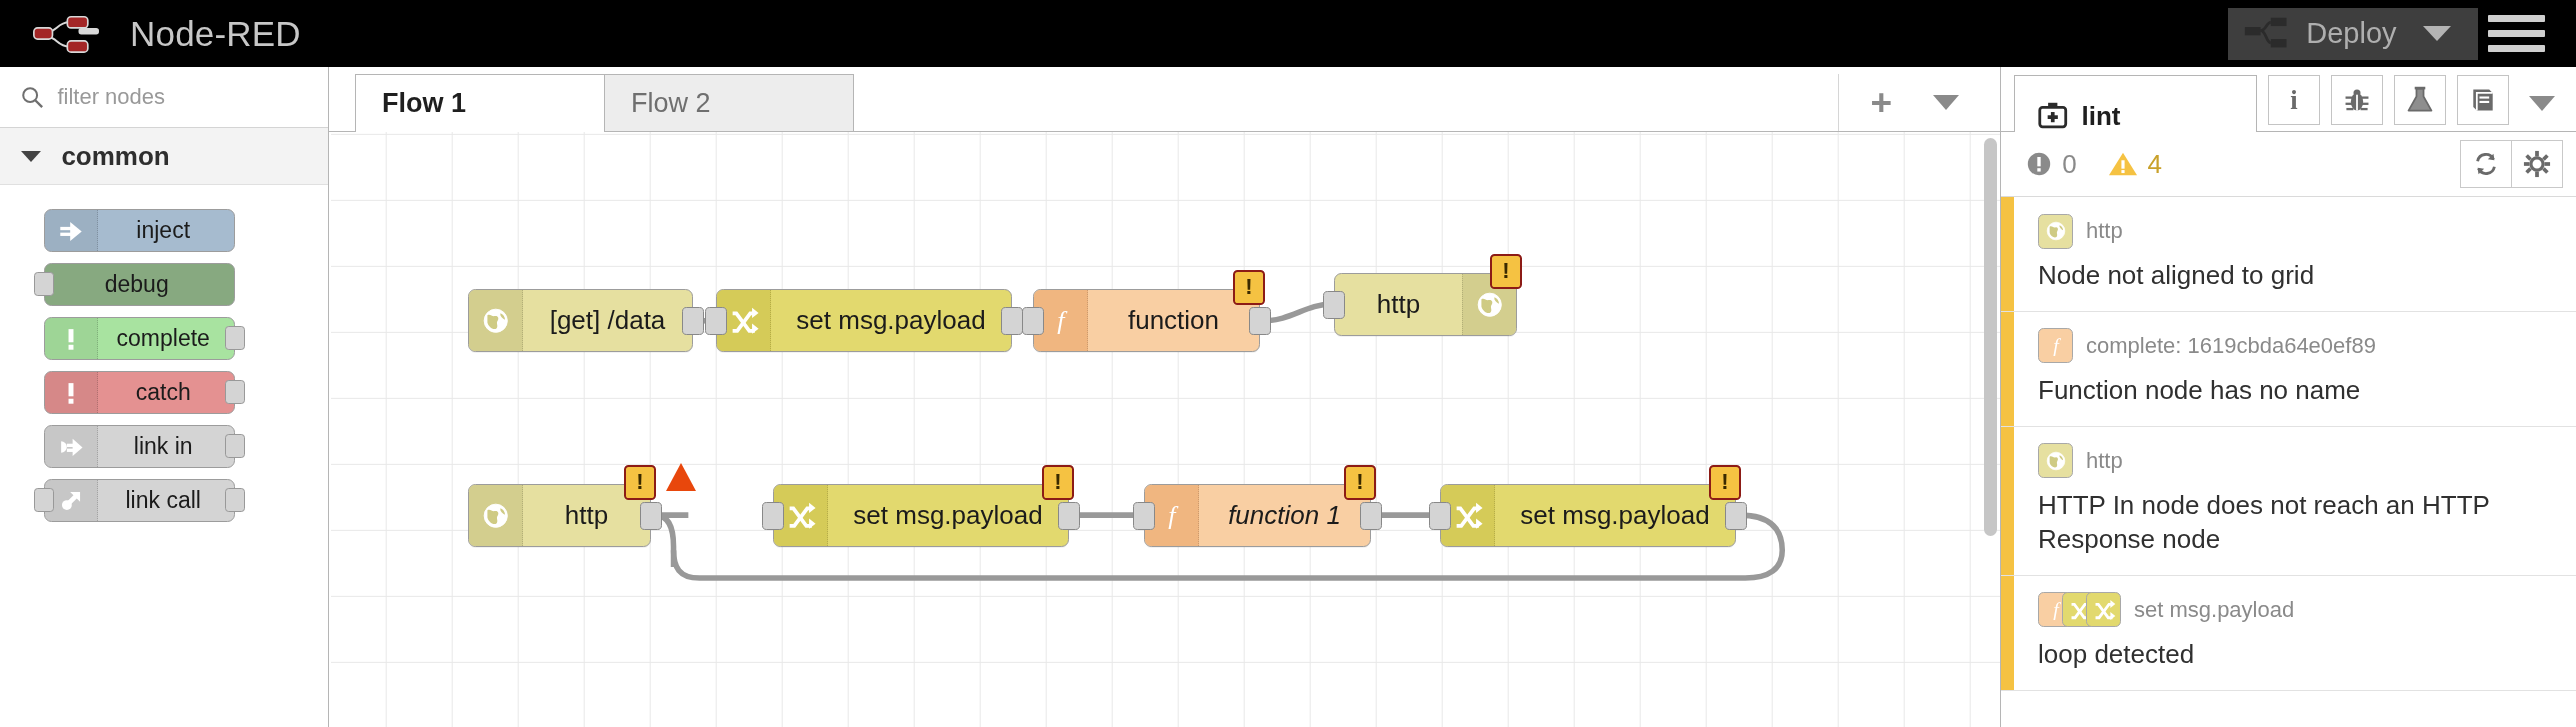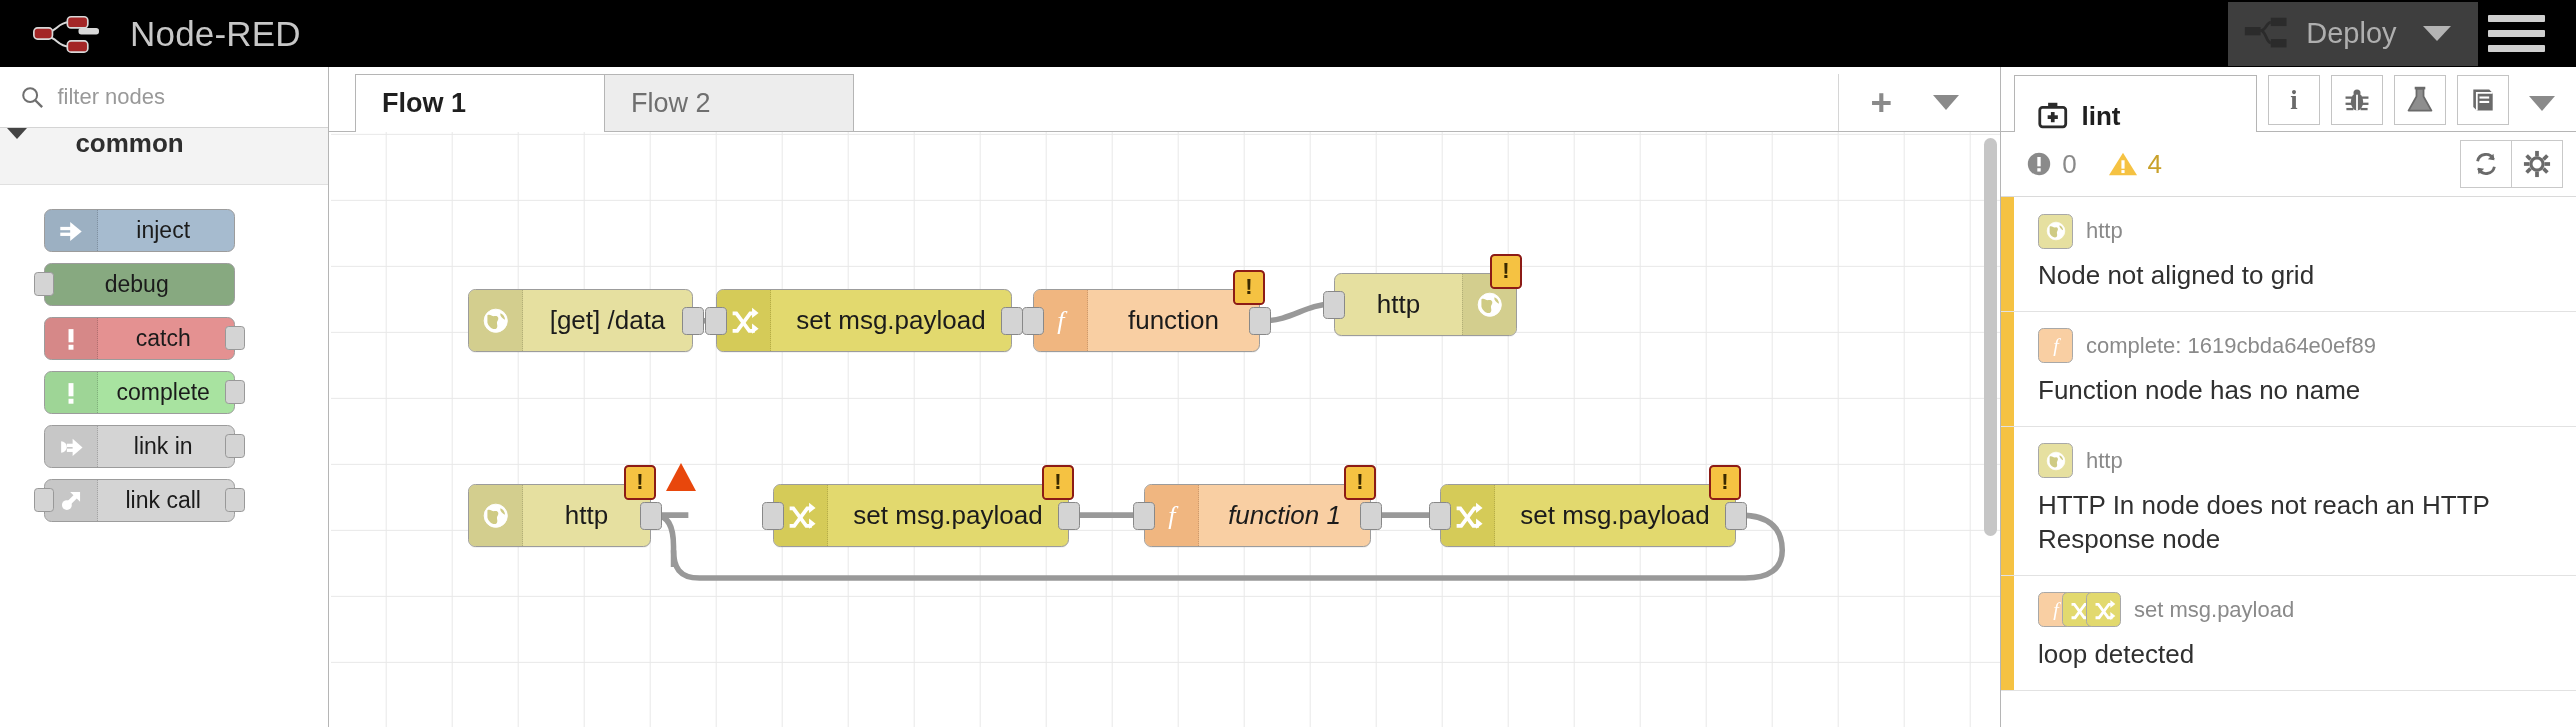--- a/index.html
+++ b/index.html
@@ -22,21 +22,21 @@
   #app-title {
     color: #C7C7C7; font-size: 35px; letter-spacing: 0.2px;
     margin-left: 18.5px; font-weight: 400;
   }
   #header-right {
     position:absolute; right:0; top:0; height:67px;
     display:flex; align-items:center;
   }
   #deploy-button {
     display:flex; align-items:center;
-    background:#3E3E3E; height:64px; margin-right: 9.3px;
+    background:#3E3E3E; height:52px; margin-right: 9.3px;
     cursor: pointer; padding-right: 3.7px; text-align: right;
   }
   #deploy-icon { width:50px; height:39px; margin-left:15px; }
   #deploy-label {
     color:#AFAFAF; font-size:29px; margin: 0 26px 0 13px;
   }
   #deploy-caret {
     width:0;height:0;border-left:14px solid transparent;border-right:14px solid transparent;
     border-top:15.7px solid #B4B4B4; margin-right: 24px;
   }
@@ -57,21 +57,21 @@
     background:#fff;
   }
   #search-glyph { width:24px;height:24px; margin-right:13px; flex:none; }
   #palette-search input {
     border:none; outline:none; font-size:22px; color:#707070;
     font-family:"Liberation Sans", sans-serif; width:231px; background:transparent;
   }
   #palette-search input::placeholder { color:#999; }
   .palette-category {
     height:57px; background:#F3F3F3; border-bottom:0.9px solid #E0E0E0;
-    display:flex; padding-left:7px; cursor:pointer;gap:28px;
+    display:flex; align-items:center; padding-left:21px; cursor:pointer;
   }
   .cat-caret {
     width:0;height:0;border-left:10.2px solid transparent;border-right:10.2px solid transparent;
     border-top:11px solid #444; margin-right:20.4px;
   }
   .cat-label { font-size:26px; font-weight:bold; color:#2E2E2E; }
   #palette-list { padding: 13px 0 0 0; }
   .palette-node {
     position:relative; height:43px; width:191px;
     margin: 11px 0 11px 44px;
@@ -296,42 +296,42 @@
         <path d="M16,6 L30,17.5 L16,29 Z"></path>
             </g>
           </svg>
         </div>
         <div class="pn-label">inject</div>
       </div>
       <div class="palette-node" style="background: rgb(135, 169, 128);">
         <div class="pn-label">debug</div>
         <div class="pn-port in"></div>
       </div>
+      <div class="palette-node" style="background: rgb(168, 227, 160);">
+        <div class="pn-icon-box">
+          <svg width="28" height="28" viewBox="0 0 34 34">
+            <g fill="#fff">
+              <rect x="14" y="5" width="6" height="16"></rect>
+        <rect x="14" y="24" width="6" height="6"></rect>
+            </g>
+          </svg>
+        </div>
+        <div class="pn-label">complete</div>
+        <div class="pn-port out"></div>
+      </div>
       <div class="palette-node" style="background: rgb(228, 145, 145);">
         <div class="pn-icon-box">
           <svg width="28" height="28" viewBox="0 0 34 34">
             <g fill="#fff">
               <rect x="14" y="5" width="6" height="16"></rect>
         <rect x="14" y="24" width="6" height="6"></rect>
             </g>
           </svg>
         </div>
         <div class="pn-label">catch</div>
-        <div class="pn-port out"></div>
-      </div>
-      <div class="palette-node" style="background: rgb(168, 227, 160);">
-        <div class="pn-icon-box">
-          <svg width="28" height="28" viewBox="0 0 34 34">
-            <g fill="#fff">
-              <rect x="14" y="5" width="6" height="16"></rect>
-        <rect x="14" y="24" width="6" height="6"></rect>
-            </g>
-          </svg>
-        </div>
-        <div class="pn-label">complete</div>
         <div class="pn-port out"></div>
       </div>
       <div class="palette-node" style="background: rgb(212, 212, 212);">
         <div class="pn-icon-box">
           <svg width="28" height="28" viewBox="0 0 34 34">
             <g fill="#fff">
               <path d="M5,10 A7,7 0 0,1 5,24 Z"></path>
         <rect x="12" y="13" width="10" height="4"></rect>
               <rect x="12" y="19" width="10" height="4"></rect>
         <path d="M19,7 L31,17.5 L19,28 Z"></path>

